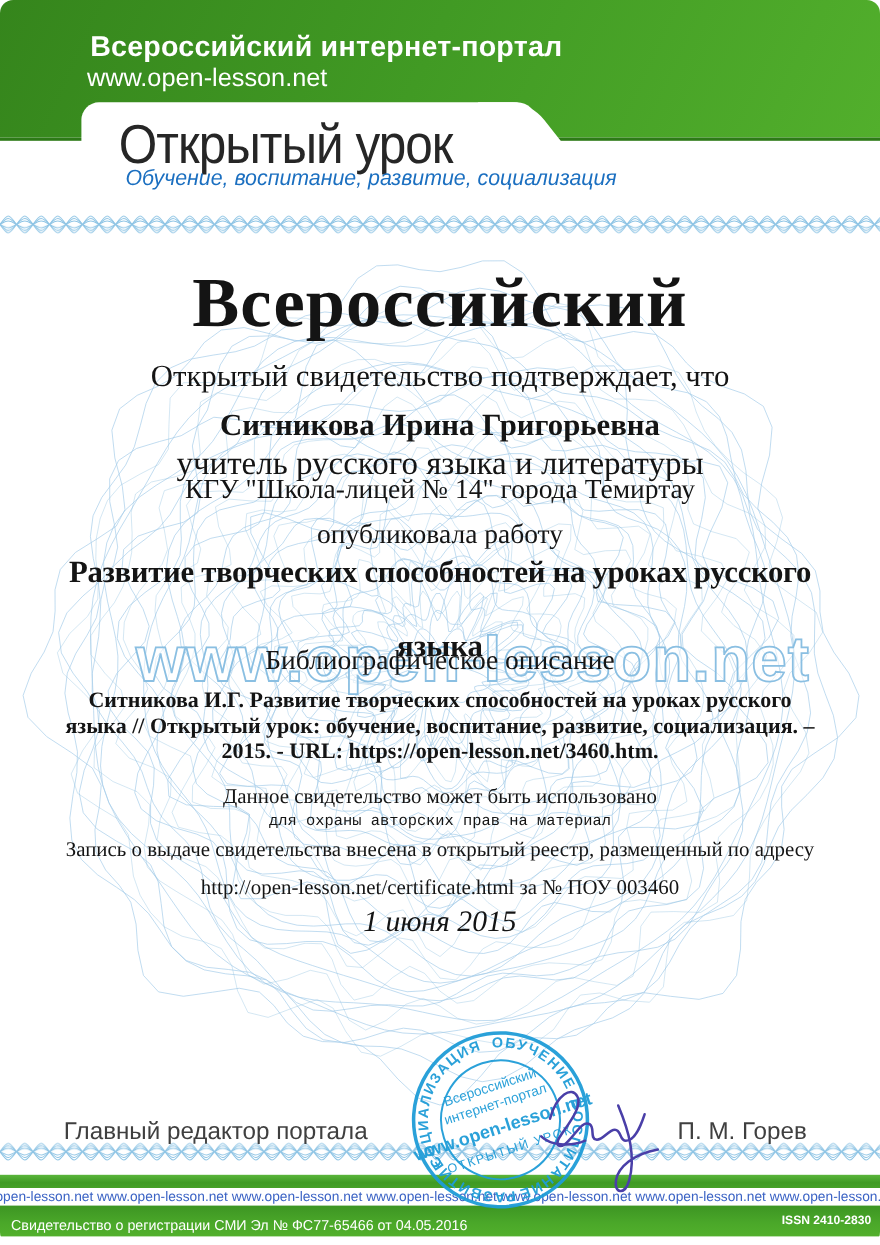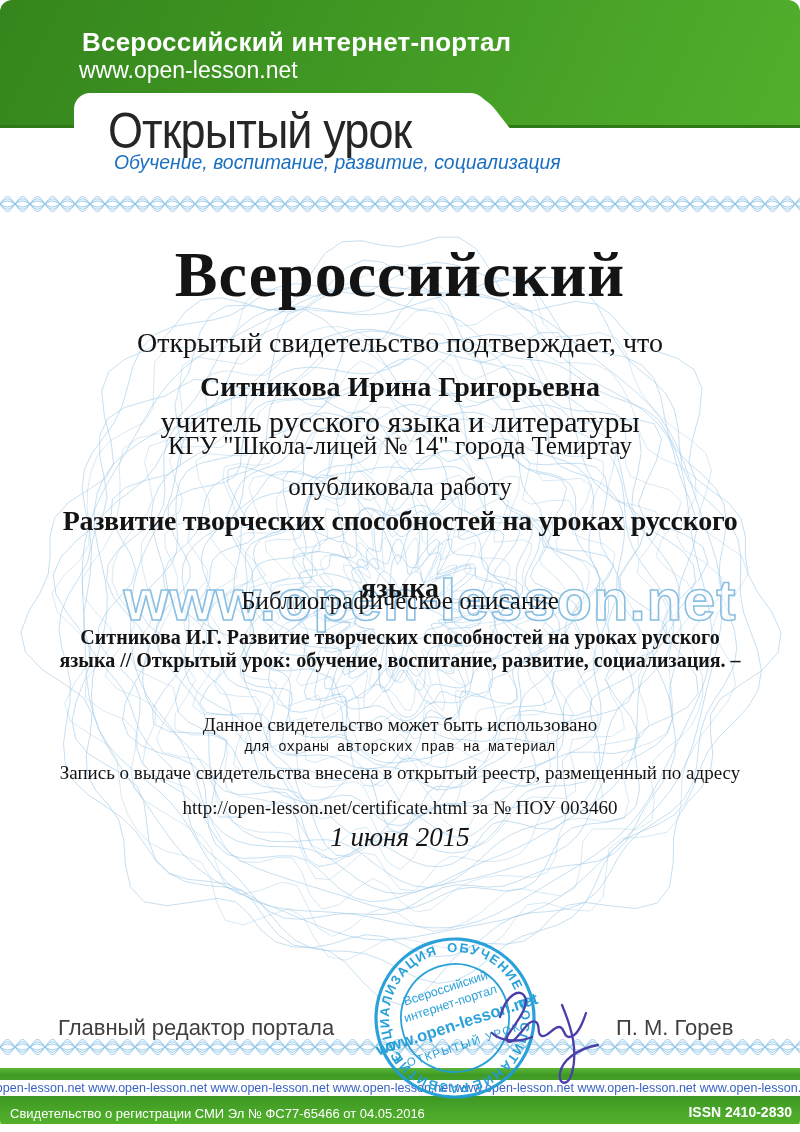--- a/index.html
+++ b/index.html
@@ -60,21 +60,21 @@
   .signature{position:absolute;left:470px;top:975px;width:160px;height:120px;z-index:6;}
   
   .green-band{position:absolute;left:0;top:1068px;width:800px;height:12px;
     background:linear-gradient(180deg,#5ab53a 0%,#3f9a24 60%,#45a027 100%);z-index:3;}
   .url-ribbon{position:absolute;left:0;top:1080px;width:800px;height:16px;background:#fff;
     overflow:hidden;white-space:nowrap;font-size:12.5px;line-height:16px;color:#3a62c4;z-index:3;}
   .url-ribbon span{margin-left:-34px;display:inline-block;}
   .footer{position:absolute;left:0;top:1096px;width:800px;height:28px;
     background:linear-gradient(180deg,#3d9523 0%,#4aa729 55%,#52b02c 100%);z-index:4;}
   .footer-reg{position:absolute;left:10px;top:10px;font-size:13px;color:#fff;}
-  .footer-issn{position:absolute;right:8px;top:8px;font-size:14px;font-weight:bold;color:#fff;}
+  .footer-issn{position:absolute;right:8px;top:8px;font-size:11px;font-weight:bold;color:#fff;}
 </style>
 </head>
 <body>
 
 <div class="page">
 
   <div class="header">
     <div class="portal-title">Всероссийский интернет-портал</div>
     <div class="portal-url">www.open-lesson.net</div>
     <div class="logo-tab"></div>
@@ -147,20 +147,21 @@
   <div class="line intro">Открытый свидетельство подтверждает, что</div>
   <div class="line name">Ситникова Ирина Григорьевна</div>
   <div class="line role">учитель русского языка и литературы</div>
   <div class="line school">КГУ "Школа-лицей № 14" города Темиртау</div>
   <div class="line action">опубликовала работу</div>
   <div class="line work1">Развитие творческих способностей на уроках русского</div>
   <div class="line work2">языка</div>
   <div class="line biblio-label">Библиографическое описание</div>
   <div class="line bib1">Ситникова И.Г. Развитие творческих способностей на уроках русского</div>
   <div class="line bib2">языка // Открытый урок: обучение, воспитание, развитие, социализация. –</div>
+  <div class="line bib3">2015. - URL: https://open-lesson.net/3460.htm.</div>
   <div class="line use1">Данное свидетельство может быть использовано</div>
   <div class="line use2">для охраны авторских прав на материал</div>
   <div class="line use3">Запись о выдаче свидетельства внесена в открытый реестр, размещенный по адресу</div>
   <div class="line use4">http://open-lesson.net/certificate.html за № ПОУ 003460</div>
   <div class="line date">1 июня 2015</div>
 
   <div class="editor-label">Главный редактор портала</div>
   <div class="editor-name">П. М. Горев</div>
 
   <svg class="stamp" viewBox="-90 -90 180 180">

